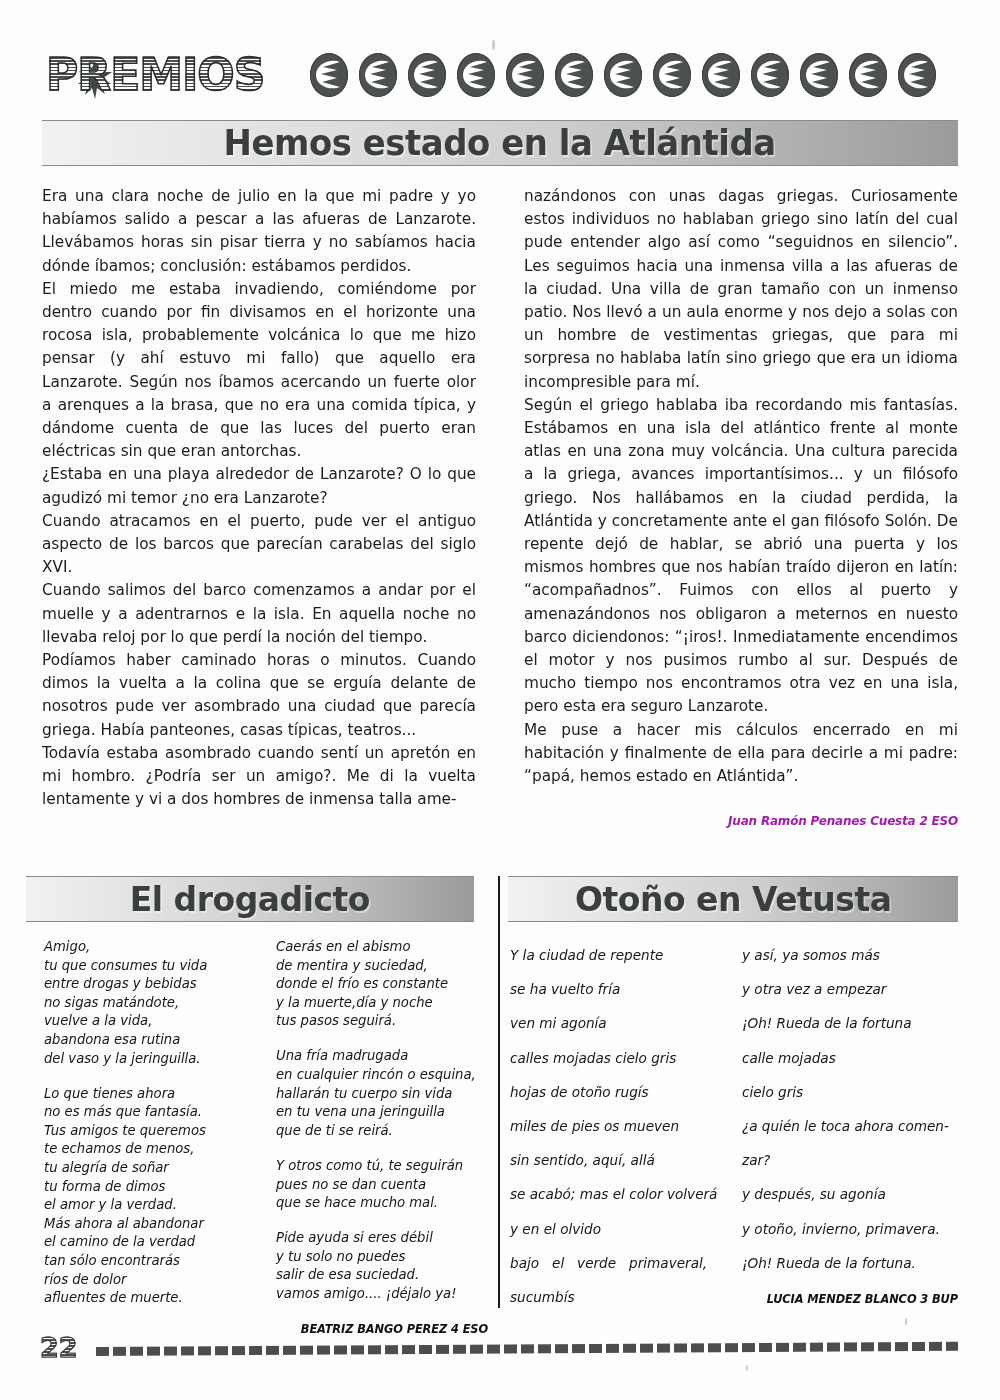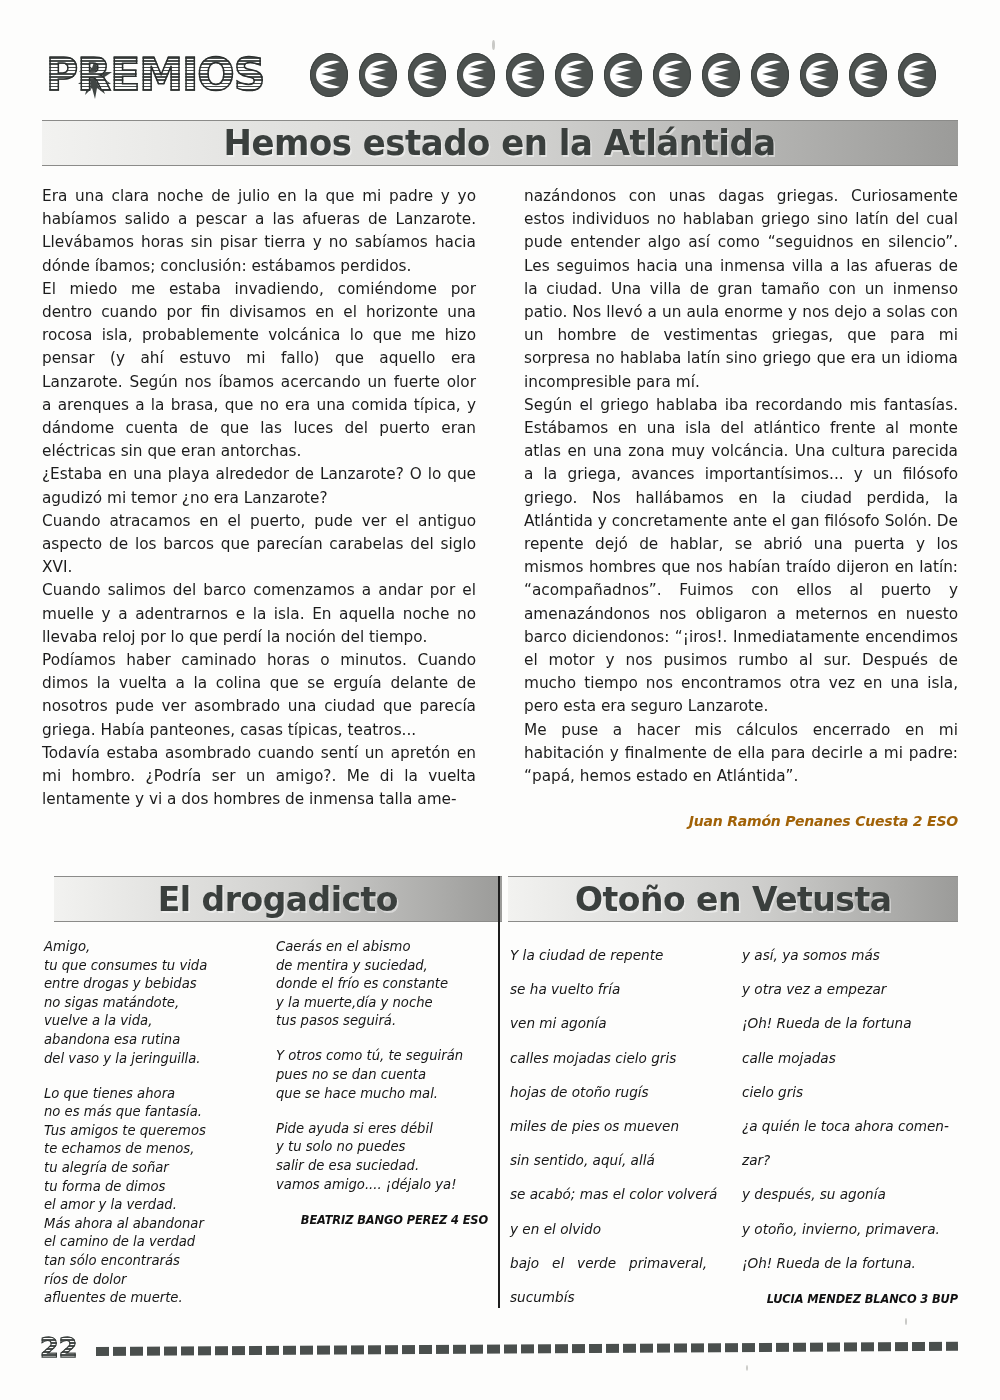--- a/index.html
+++ b/index.html
@@ -95,21 +95,21 @@
     letter-spacing: -0.5px;
     color: #3a3f3d;
     white-space: nowrap;
     text-shadow: 1.5px 1.5px 0 rgba(255,255,255,0.45);
     transform: scaleX(0.97);
   }
   #banner-atlantida {
     left: 42px; top: 120px; width: 916px;
   }
   #banner-drogadicto {
-    left: 54px; top: 876px; width: 448px;
+    left: 26px; top: 876px; width: 448px;
   }
   #banner-otono {
     left: 508px; top: 876px; width: 450px;
   }
   #banner-drogadicto .banner-title,
   #banner-otono .banner-title { font-size: 34px; }
 
   
   .article-cols {
     position: absolute;
@@ -130,24 +130,24 @@
     -webkit-hyphens: none;
     hyphens: none;
   }
   .art-col p {
     margin: 0 0 0 0;
   }
   .byline {
     font-family: "DejaVu Sans", sans-serif;
     font-weight: bold;
     font-style: italic;
-    font-size: 14px;
+    font-size: 12px;
     text-align: right;
     margin-top: 22px;
-    color: #a16207;
+    color: #a21caf;
     letter-spacing: -0.2px;
   }
 
   
   .vrule {
     position: absolute;
     background: #1d1d1d;
     width: 2px;
   }
 
@@ -366,20 +366,27 @@
     </div>
     <div class="poem-col">
       <div class="stanza">
         <span class="line">Caerás en el abismo</span>
         <span class="line">de mentira y suciedad,</span>
         <span class="line">donde el frío es constante</span>
         <span class="line">y la muerte,día y noche</span>
         <span class="line">tus pasos seguirá.</span>
       </div>
       <div class="stanza">
+        <span class="line">Una fría madrugada</span>
+        <span class="line">en cualquier rincón o esquina,</span>
+        <span class="line">hallarán tu cuerpo sin vida</span>
+        <span class="line">en tu vena una jeringuilla</span>
+        <span class="line">que de ti se reirá.</span>
+      </div>
+      <div class="stanza">
         <span class="line">Y otros como tú, te seguirán</span>
         <span class="line">pues no se dan cuenta</span>
         <span class="line">que se hace mucho mal.</span>
       </div>
       <div class="stanza">
         <span class="line">Pide ayuda si eres débil</span>
         <span class="line">y tu solo no puedes</span>
         <span class="line">salir de esa suciedad.</span>
         <span class="line">vamos amigo.... ¡déjalo ya!</span>
       </div>

